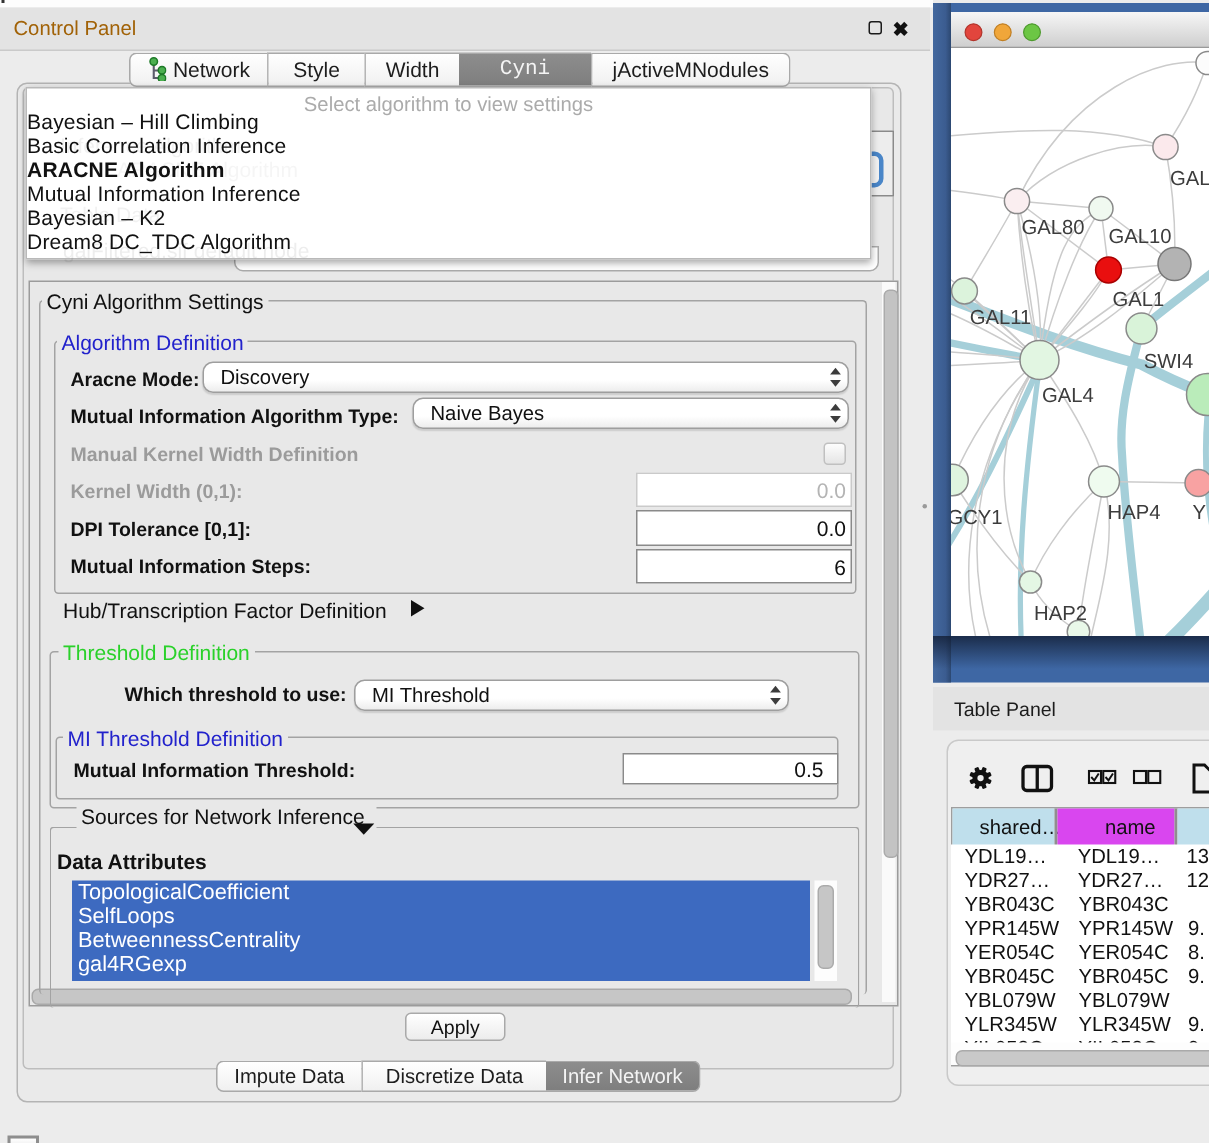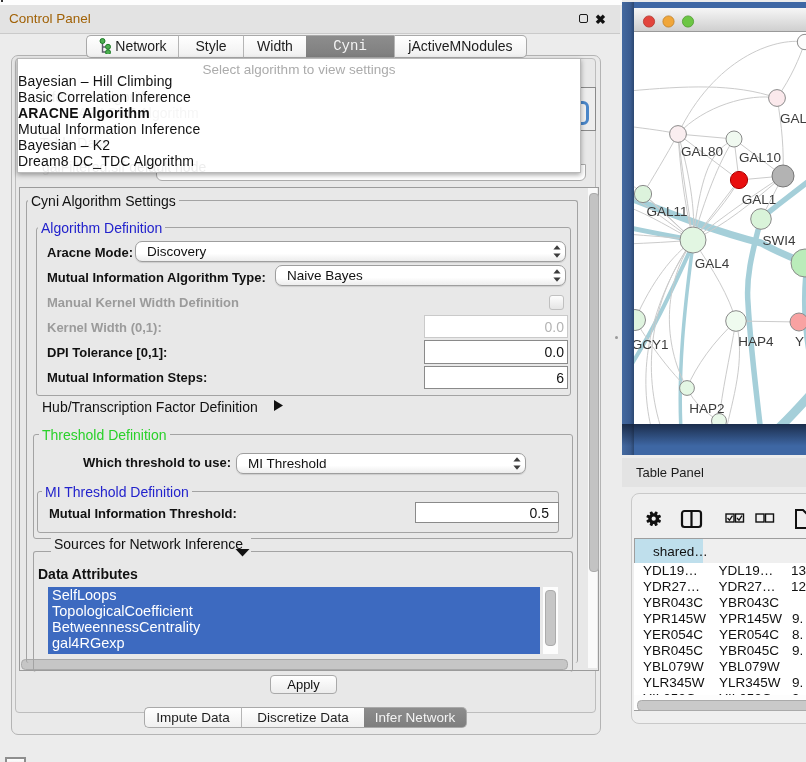--- a/index.html
+++ b/index.html
@@ -186,22 +186,22 @@
 <div class="abs group" style="left:33px;top:551px;width:538px;height:120px;border-bottom:none;"></div>
 <div class="glabel" style="left:37px;top:536px;padding-right:8px;margin-left:14px;">Sources for Network Inference</div>
 <svg class="abs" style="left:234px;top:547px;" width="17" height="11" viewBox="0 0 17 11">
     <path d="M1.5 2 L15.5 2 L8.5 9.5 Z" fill="#111"></path>
   </svg>
 <div class="abs">
     <b class="lbl abs" style="left:38px;top:566px;font-size:14px;">Data Attributes</b>
   </div>
 
 <div class="abs" id="datalist">
+  <div>TopologicalCoefficient</div>
   <div>SelfLoops</div>
-  <div>TopologicalCoefficient</div>
   <div>BetweennessCentrality</div>
   <div>gal4RGexp</div>
 </div>
 <div class="abs" style="left:543px;top:587px;width:15px;height:67px;background:#fdfdfd;"></div>
 <div class="abs" style="left:545px;top:590px;width:9px;height:54px;background:#c6c6c6;border:1px solid #ababab;border-radius:4px;"></div>
 
 <div class="abs" id="applybtn">Apply</div>
 
 <div class="abs tabbar" id="bottabs">
   <div class="btab first" style="width:97px;border-left:1px solid #a9a9a9;border-radius:5px 0 0 5px;">Impute Data</div>
@@ -344,21 +344,21 @@
     <rect x="101.5" y="9" width="8" height="8"></rect>
     <rect x="122" y="9" width="8" height="8"></rect>
     <rect x="131.5" y="9" width="8" height="8"></rect>
   </g>
   <g fill="none" stroke="#111" stroke-width="1.3">
     <path d="M 93.5 13 L 95.5 15.2 L 98.5 10.7"></path>
     <path d="M 103 13 L 105 15.2 L 108 10.7"></path>
   </g>
   <path d="M 162 5 L 169 5 L 173 9 L 173 23 L 162 23 Z" fill="none" stroke="#111" stroke-width="2"></path>
 </svg>
-<div class="abs" style="left:634px;top:538px;width:172px;height:25px;display:flex;font-size:13.5px;color:#111;border-top:1px solid #9e9e9e;border-left:1px solid #9e9e9e;flex-direction:column;">
+<div class="abs" style="left:634px;top:538px;width:172px;height:25px;display:flex;font-size:13.5px;color:#111;border-top:1px solid #9e9e9e;border-left:1px solid #9e9e9e;">
   <div style="box-sizing:border-box;width:68px;background:#bfdfec;text-align:center;line-height:25px;padding-left:18px;">shared…</div>
   <div style="width:2px;background:#8f8f8f;"></div>
   <div style="box-sizing:border-box;width:78px;background:#d946ef;text-align:center;line-height:25px;padding-left:19px;">name</div>
   <div style="width:2px;background:#8f8f8f;"></div>
   <div style="flex:1;background:#bfdfec;"></div>
 </div>
 <div class="abs" style="left:634px;top:563px;width:172px;height:134px;background:#fff;overflow:hidden;font-size:13.5px;color:#111;">
   <div class="trow">
       <span>YDL19…</span>
       <span>YDL19…</span>

